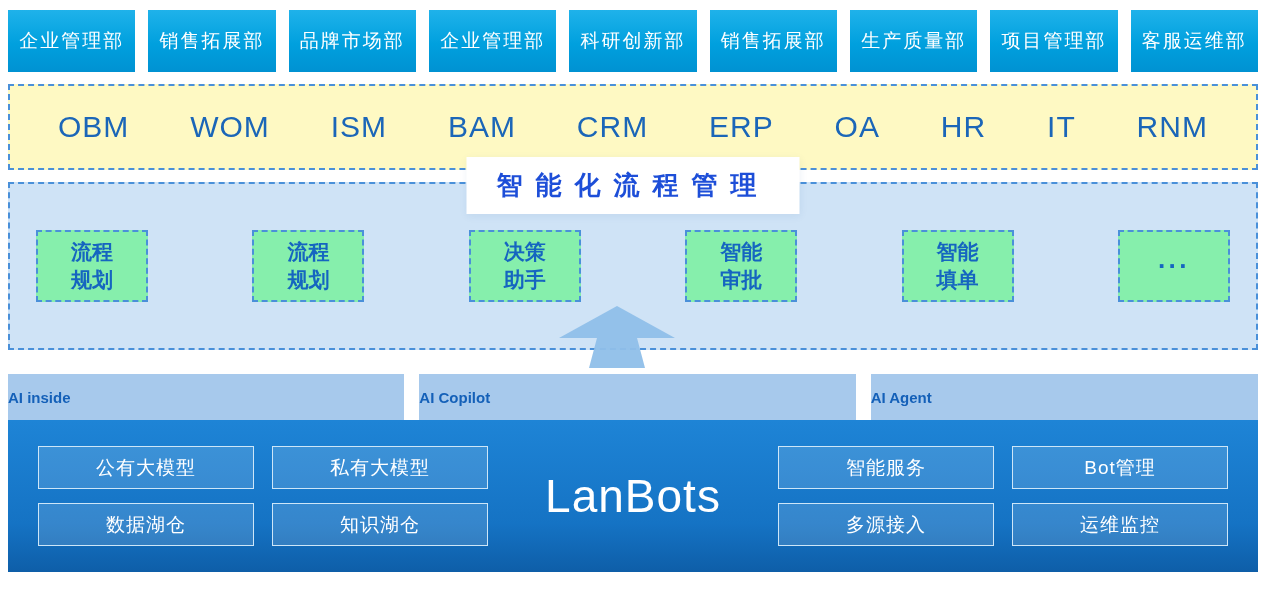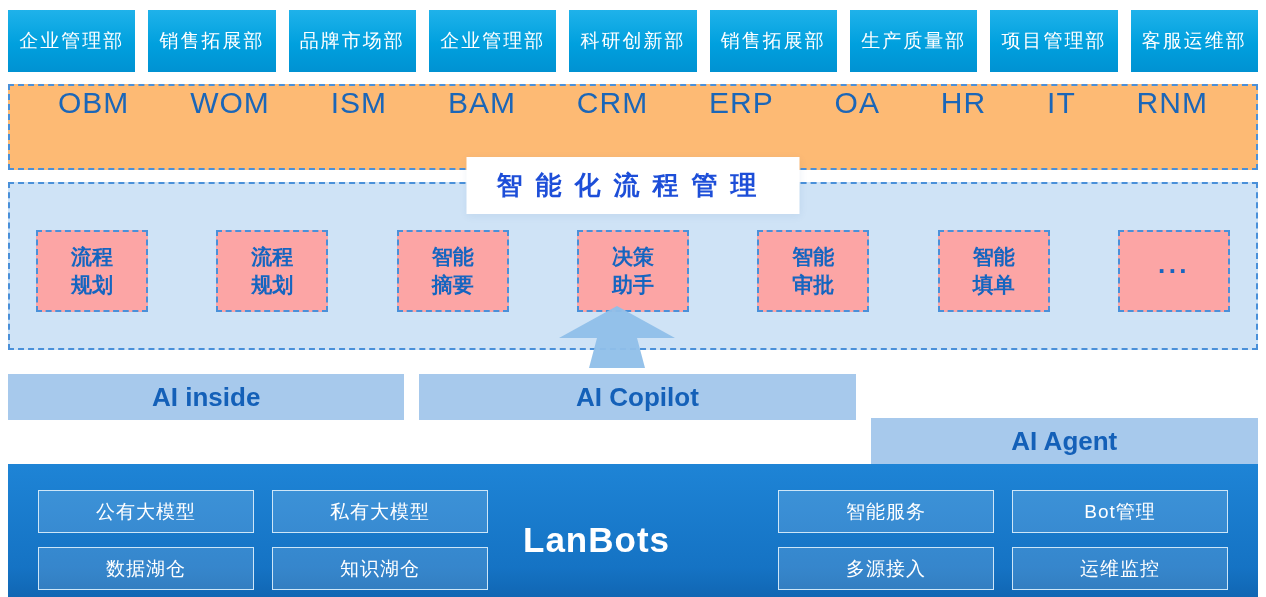--- a/index.html
+++ b/index.html
@@ -17,23 +17,23 @@
     flex: 1; height: 62px;
     background: linear-gradient(180deg, #1fb2ea 0%, #00a0de 55%, #0092d2 100%);
     display: flex; align-items: center; justify-content: center;
     color: #ffffff; font-size: 19px; font-weight: normal; letter-spacing: 2px;
   }
 
   
   .systems-box {
     margin-top: 12px; height: 86px;
     border: 2px dashed #4a90d9;
-    display: flex; align-items: flex-start; justify-content: space-between;
+    display: flex; align-items: center; justify-content: space-between;
     padding: 0 48px;
-    background: #fdba74;
+    background: #fef9c3;
   }
   .sys {
     color: #1b66b8; font-size: 30px; font-weight: 500; letter-spacing: 1px;
   }
 
   
   .process-box {
     position: relative;
     margin-top: 12px; height: 168px;
     border: 2px dashed #4a90d9;
@@ -46,66 +46,66 @@
     color: #1d4ed8; font-size: 26px; font-weight: bold; letter-spacing: 13px;
     white-space: nowrap;
     box-shadow: 0 2px 8px rgba(30,80,140,0.08);
     z-index: 3;
   }
   .p-items {
     display: flex; justify-content: space-between;
     padding: 46px 26px 0 26px;
   }
   .p-box {
-    width: 112px; height: 82px;
-    background: #fca5a5;
+    width: 112px; height: 72px;
+    background: #86efac;
     border: 2px dashed #4a90d9;
     display: flex; align-items: center; justify-content: center;
     color: #1565c0; font-size: 21px; font-weight: bold;
   }
   .p-box .wrap2 { display: inline-block; width: 2em; line-height: 1.35; text-align: center; }
   .p-box .more { font-size: 26px; letter-spacing: 2px; }
   .up-arrow {
     position: absolute; left: calc(50% - 16px); top: 122px;
     transform: translateX(-50%);
     z-index: 2;
   }
 
   
   .ai-row { display: flex; gap: 15px; margin-top: 24px; }
   .ai-bar {
     height: 46px;
     background: #a7c9ec;
-    display: flex; align-items: center; justify-content: center;
-    color: #1460b8; font-size: 26px; font-weight: bold;
+    display: flex; align-items: center; justify-content: flex-start;
+    color: #1460b8; font-size: 15px; font-weight: bold;
   }
   .ai-1 { flex: 397; }
   .ai-2 { flex: 437; }
-  .ai-3 { flex: 388; margin-top: 44px; }
+  .ai-3 { flex: 388; }
 
   
   .platform {
     margin-top: 0; height: 152px;
     background: linear-gradient(180deg, #1e84d6 0%, #1573c4 68%, #0e5ea8 100%);
     display: flex; align-items: center; justify-content: space-between;
     padding: 0 30px;
   }
   .plat-grid {
     display: grid; grid-template-columns: 216px 216px; gap: 14px 18px;
   }
   .plat-box {
     height: 43px;
     background: rgba(255,255,255,0.14);
     border: 1px solid #cde6f8;
     display: flex; align-items: center; justify-content: center;
     color: #ffffff; font-size: 19px; letter-spacing: 1px;
   }
   .platform-title {
-    color: #ffffff; font-size: 35px; font-weight: bold; letter-spacing: 1px;
-    text-align: left; min-width: 220px;
+    color: #ffffff; font-size: 46px; font-weight: normal; letter-spacing: 1px;
+    text-align: center; min-width: 220px;
   }
 </style>
 </head>
 <body>
 
 <div class="page">
 
   <div class="dept-row">
     <div class="dept">
         <span>企业管理部</span>
@@ -152,23 +152,20 @@
   <div class="process-box">
     <div class="process-title">智能化流程管理</div>
     <div class="p-items">
       <div class="p-box">
           <span class="wrap2">流程规划</span>
         </div>
       <div class="p-box">
           <span class="wrap2">流程规划</span>
         </div>
       <div class="p-box">
-          <span class="wrap2">智能摘要</span>
-        </div>
-      <div class="p-box">
           <span class="wrap2">决策助手</span>
         </div>
       <div class="p-box">
           <span class="wrap2">智能审批</span>
         </div>
       <div class="p-box">
           <span class="wrap2">智能填单</span>
         </div>
       <div class="p-box">
           <span class="more">···</span>

